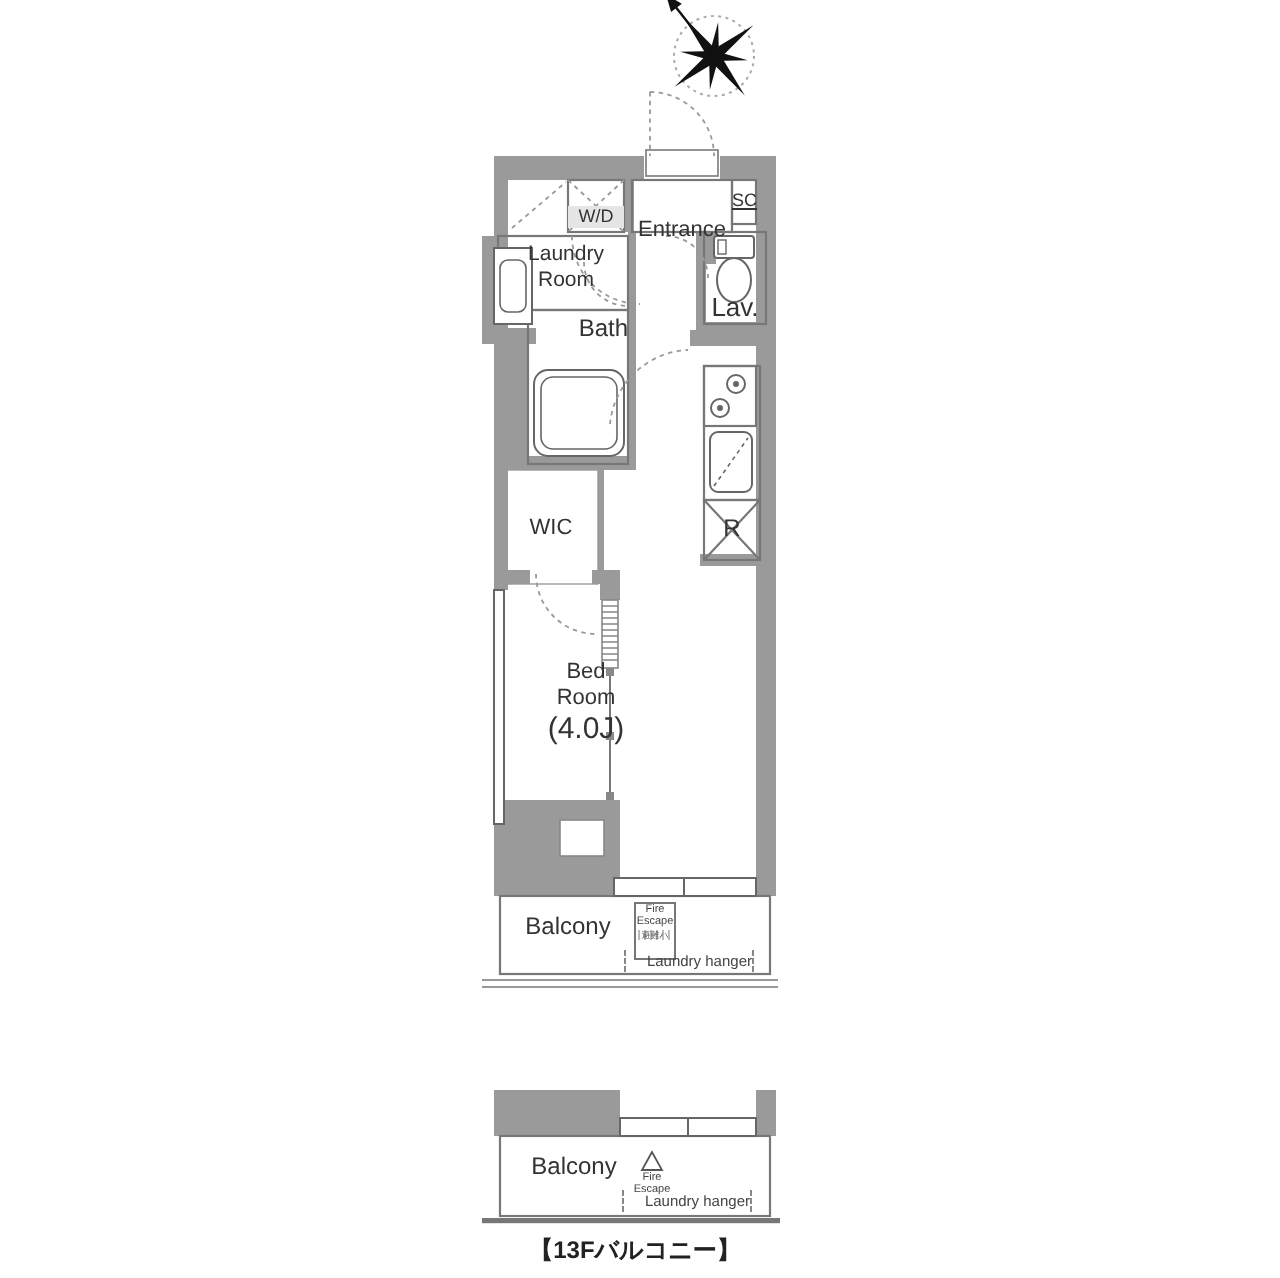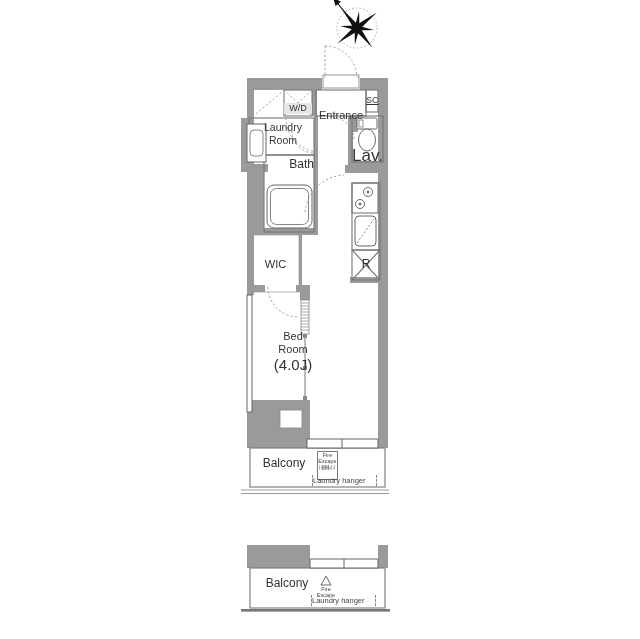--- a/index.html
+++ b/index.html
@@ -4,21 +4,21 @@
 <style>
   html,body{margin:0;padding:0;background:#ffffff;}
   #canvas{position:relative;width:640px;height:639px;background:#fff;overflow:hidden;
           font-family:"Liberation Sans",sans-serif;}
   #gfx{position:absolute;left:0;top:0;}
   .lbl{position:absolute;color:#333;text-align:center;line-height:1.2;
        font-family:"Liberation Sans",sans-serif;white-space:nowrap;}
   .lbl span{display:block;}
   .tiny{font-size:5.5px;line-height:1.1;color:#444;}
   .laundry{position:absolute;border-left:1px dashed #888;border-right:1px dashed #888;
-           font-size:7.5px;color:#444;text-align:left;line-height:11px;height:11px;}
+           font-size:7.5px;color:#444;text-align:right;line-height:11px;height:11px;}
   .febox{position:absolute;border:1px solid #777;background:#fff;text-align:center;}
   .fehatch{margin:1px 1px 0 1px;height:5px;
            background:repeating-linear-gradient(90deg,#bbb 0,#bbb 1px,#fff 1px,#fff 3px);
            font-size:4.5px;line-height:5px;color:#555;overflow:hidden;}
   .caption{font-weight:600;color:#222;}
 </style>
 </head>
 <body>
 
 <div id="canvas">
@@ -161,21 +161,21 @@
 
 <div class="lbl" style="left:366px;top:95px;width:12px;font-size:9px;text-decoration:underline;">SC</div>
 
 <div class="lbl" style="left:284px;top:103px;width:28px;font-size:9px;background:#e5e5e5;">W/D</div>
 
 <div class="lbl" style="left:254px;top:121px;width:58px;font-size:10.5px;">
   <span>Laundry</span>
   <span>Room</span>
 </div>
 
-<div class="lbl" style="left:352px;top:146px;width:31px;font-size:17px;">Lav.</div>
+<div class="lbl" style="left:352px;top:146px;width:31px;font-size:13px;">Lav.</div>
 
 <div class="lbl" style="left:264px;top:157px;width:50px;font-size:12px;text-align:right;">Bath</div>
 
 <div class="lbl" style="left:252px;top:258px;width:47px;font-size:11px;">WIC</div>
 
 <div class="lbl" style="left:352px;top:257px;width:28px;font-size:12px;">R</div>
 
 <div class="lbl" style="left:252px;top:330px;width:50px;font-size:11px;margin-left:16px;">
   <span>Bed</span>
   <span>Room</span>
@@ -195,14 +195,15 @@
 
 <div class="lbl" style="left:258px;top:576px;width:58px;font-size:12px;">Balcony</div>
 
 <div class="lbl" style="left:316px;top:586px;width:20px;">
   <span class="tiny">Fire</span>
   <span class="tiny">Escape</span>
 </div>
 
 <div class="laundry" style="left:311px;top:595px;width:63px;">Laundry hanger</div>
 
+<div class="lbl caption" style="left:245px;top:618px;width:145px;font-size:12px;">【13Fバルコニー】</div>
 
 </div>
 
 </body></html>

